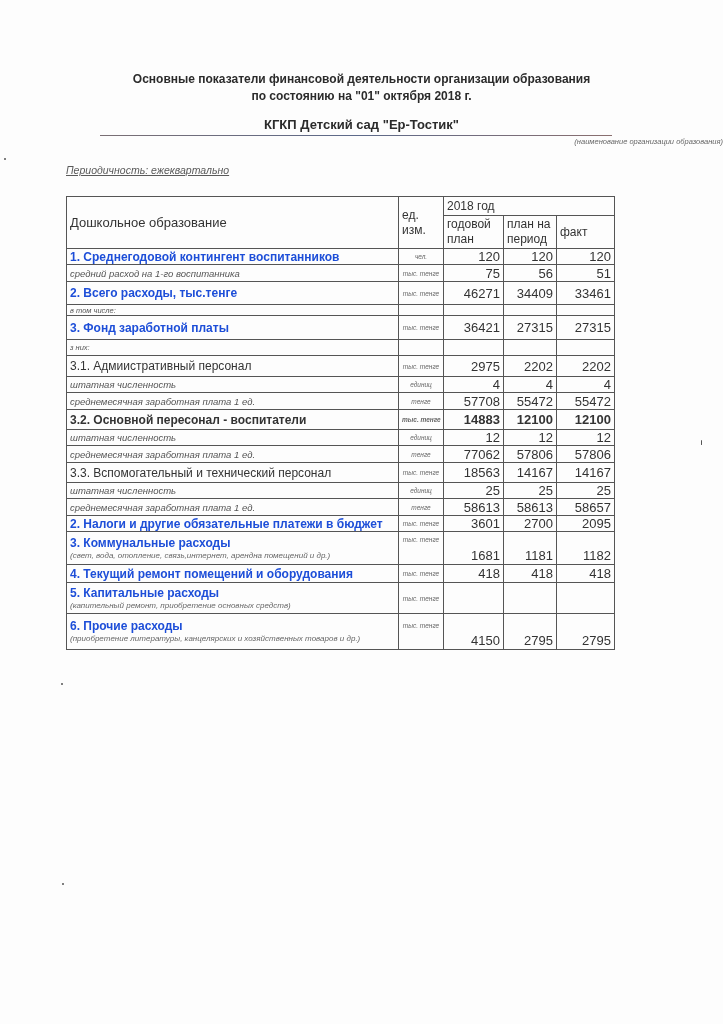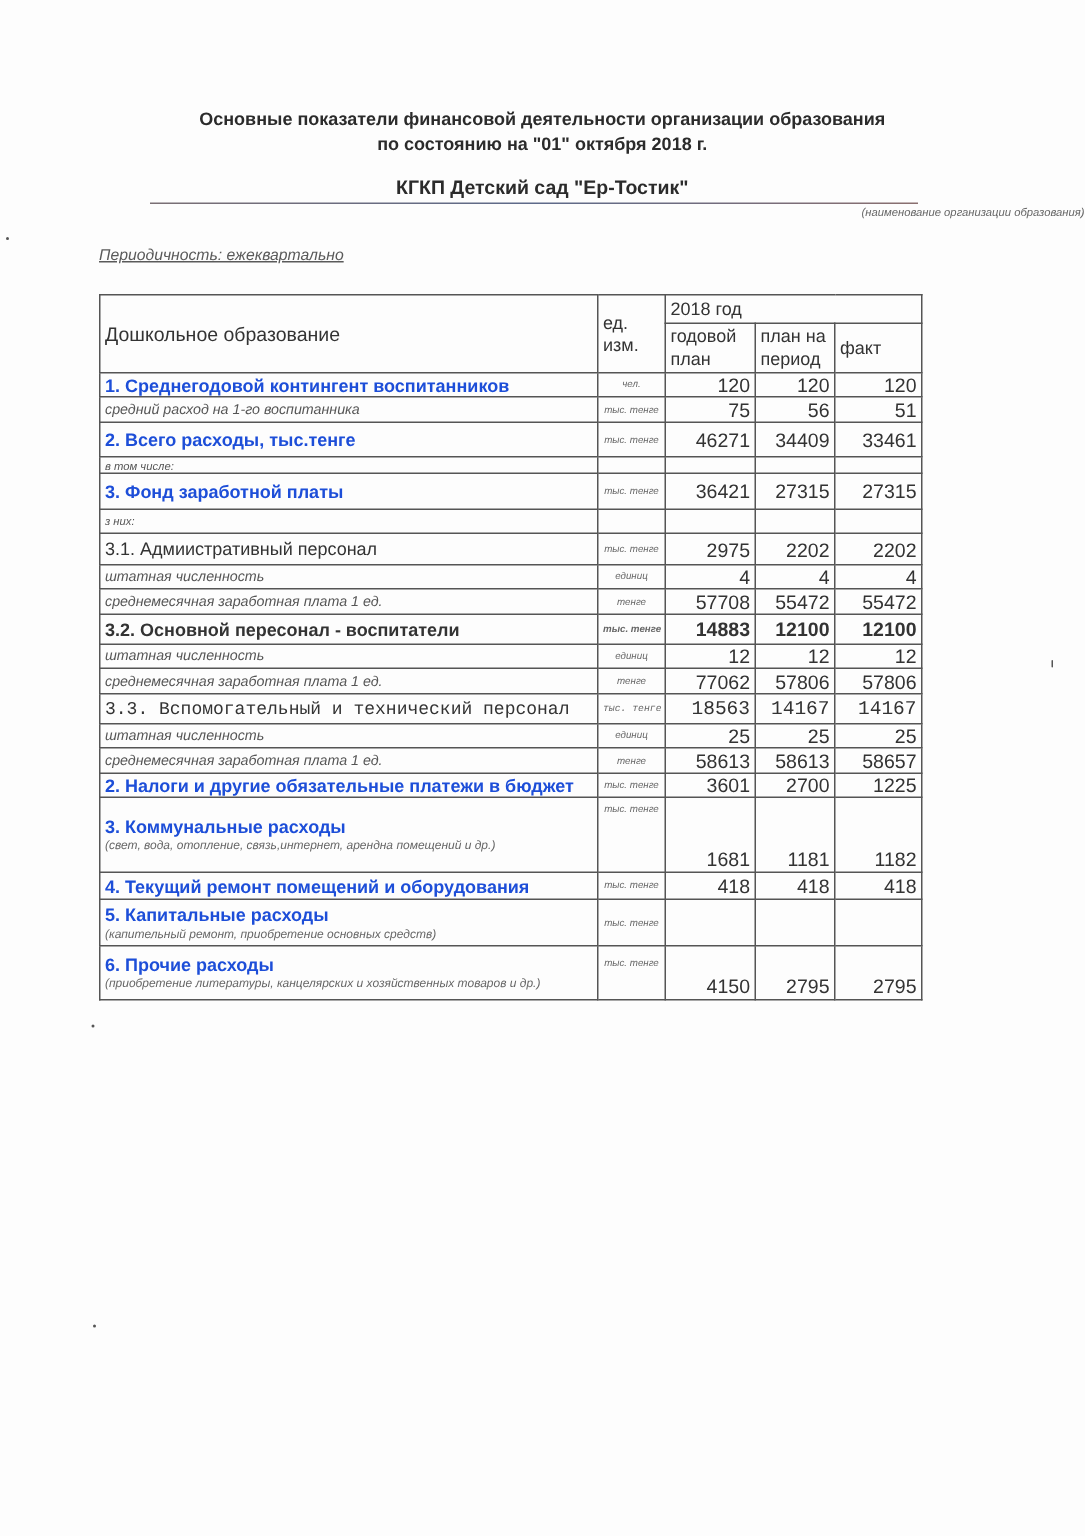--- a/index.html
+++ b/index.html
@@ -161,21 +161,21 @@
       <td class="num">12</td>
       <td class="num">12</td>
     </tr>
     <tr style="height:17px;">
       <td class="it-name">среднемесячная заработная плата 1 ед.</td>
       <td class="unit">тенге</td>
       <td class="num">77062</td>
       <td class="num">57806</td>
       <td class="num">57806</td>
     </tr>
-    <tr style="height:20px;font-family:Liberation Mono, monospace;">
+    <tr style="height:20px;">
       <td class="reg-name">3.3. Вспомогательный и технический персонал</td>
       <td class="unit">тыс. тенге</td>
       <td class="num">18563</td>
       <td class="num">14167</td>
       <td class="num">14167</td>
     </tr>
     <tr style="height:16px;">
       <td class="it-name">штатная численность</td>
       <td class="unit">единиц</td>
       <td class="num">25</td>
@@ -187,23 +187,23 @@
       <td class="unit">тенге</td>
       <td class="num">58613</td>
       <td class="num">58613</td>
       <td class="num">58657</td>
     </tr>
     <tr style="height:16px;">
       <td class="bold-name">2. Налоги и другие обязательные платежи в бюджет</td>
       <td class="unit">тыс. тенге</td>
       <td class="num">3601</td>
       <td class="num">2700</td>
-      <td class="num">1225</td>
-    </tr>
-    <tr style="height:50px;">
+      <td class="num">2095</td>
+    </tr>
+    <tr style="height:33px;">
       <td>
         <span class="bold-name" style="display:block;line-height:14px;">3. Коммунальные расходы</span>
         <span class="it-small">(свет, вода, отопление, связь,интернет, арендна помещений и др.)</span>
       </td>
       <td class="unit" style="vertical-align:top;padding-top:4px;">тыс. тенге</td>
       <td class="num bottom">1681</td>
       <td class="num bottom">1181</td>
       <td class="num bottom">1182</td>
     </tr>
     <tr style="height:18px;">

